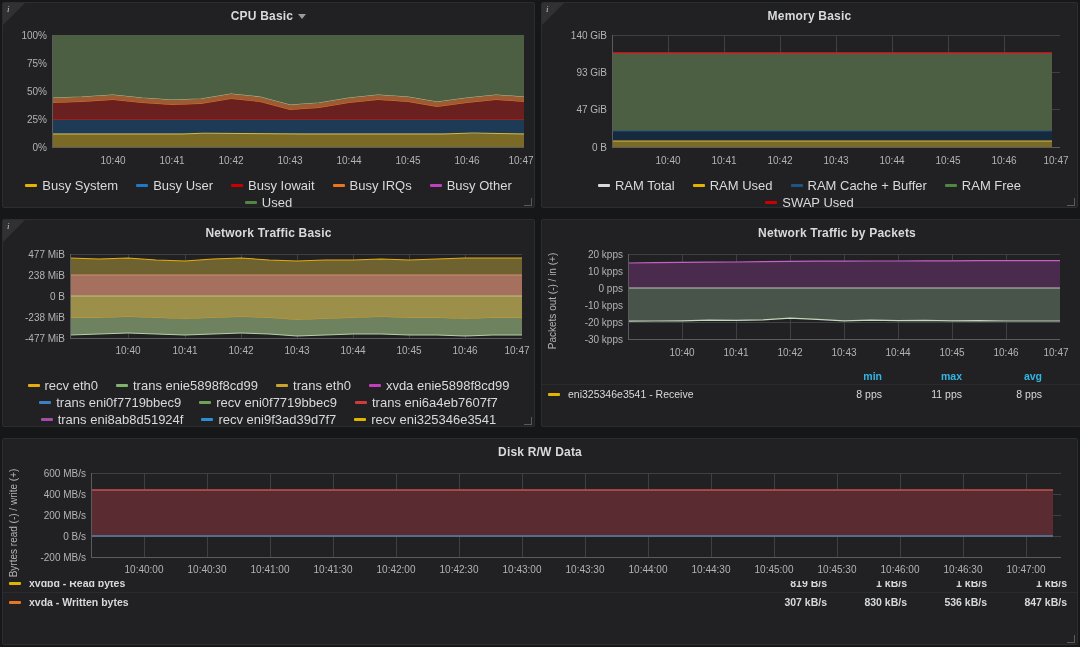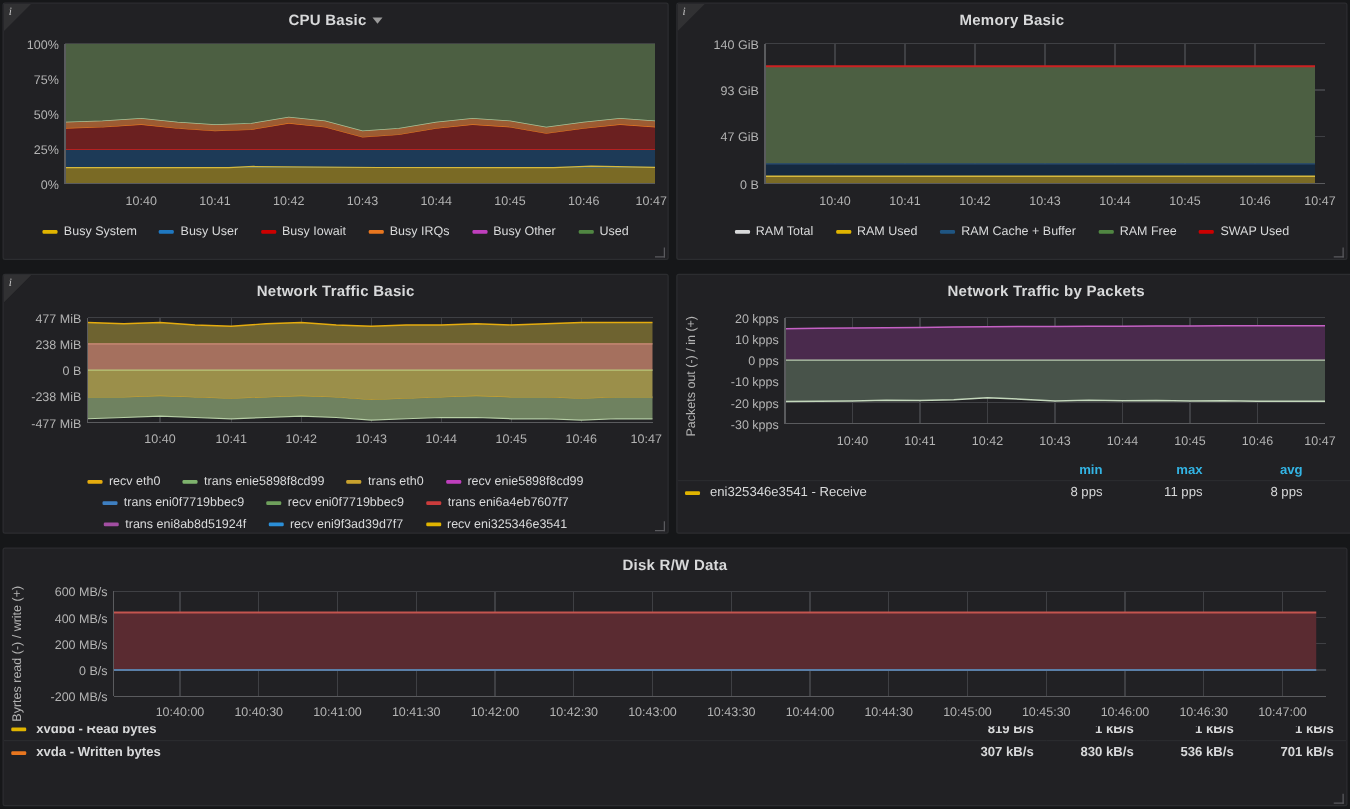--- a/index.html
+++ b/index.html
@@ -107,21 +107,21 @@
     justify-content: center;
     align-content: flex-start;
     gap: 2px 0;
     padding: 4px 6px 2px 6px;
   }
   .leg-item {
     display: flex;
     align-items: center;
     gap: 5px;
     padding: 0 9px;
-    font-size: 10px;
+    font-size: 13px;
     color: #d8d9da;
     white-space: nowrap;
     line-height: 15px;
   }
   .swatch {
     width: 12px; height: 3px;
     border-radius: 1px;
     flex: 0 0 auto;
   }
 
@@ -398,21 +398,21 @@
           <div class="leg-item">
             <span class="swatch" style="background: rgb(126, 178, 109);"></span>
             <span>trans enie5898f8cd99</span>
           </div>
           <div class="leg-item">
             <span class="swatch" style="background: rgb(201, 162, 46);"></span>
             <span>trans eth0</span>
           </div>
           <div class="leg-item">
             <span class="swatch" style="background: rgb(191, 63, 189);"></span>
-            <span>recv enie5898f8cd99</span>
+            <span>xvda enie5898f8cd99</span>
           </div>
           <div class="leg-item">
             <span class="swatch" style="background: rgb(62, 127, 193);"></span>
             <span>trans eni0f7719bbec9</span>
           </div>
           <div class="leg-item">
             <span class="swatch" style="background: rgb(111, 160, 92);"></span>
             <span>recv eni0f7719bbec9</span>
           </div>
           <div class="leg-item">
@@ -579,21 +579,21 @@
                 <td style="width: 80px;">819 B/s</td>
                 <td style="width: 80px;">1 kB/s</td>
                 <td style="width: 80px;">1 kB/s</td>
                 <td style="width: 80px;">1 kB/s</td>
               </tr>
               <tr>
                 <td class="lt-name"><span class="swatch" style="background: rgb(232, 118, 31);"></span><span>xvda - Written bytes</span></td>
                 <td style="width: 80px;">307 kB/s</td>
                 <td style="width: 80px;">830 kB/s</td>
                 <td style="width: 80px;">536 kB/s</td>
-                <td style="width: 80px;">701 kB/s</td>
+                <td style="width: 80px;">847 kB/s</td>
               </tr>
             </tbody>
           </table>
       </div>
     </div>
     <div class="resize-corner"></div>
   </div>
 
 </div>
 

